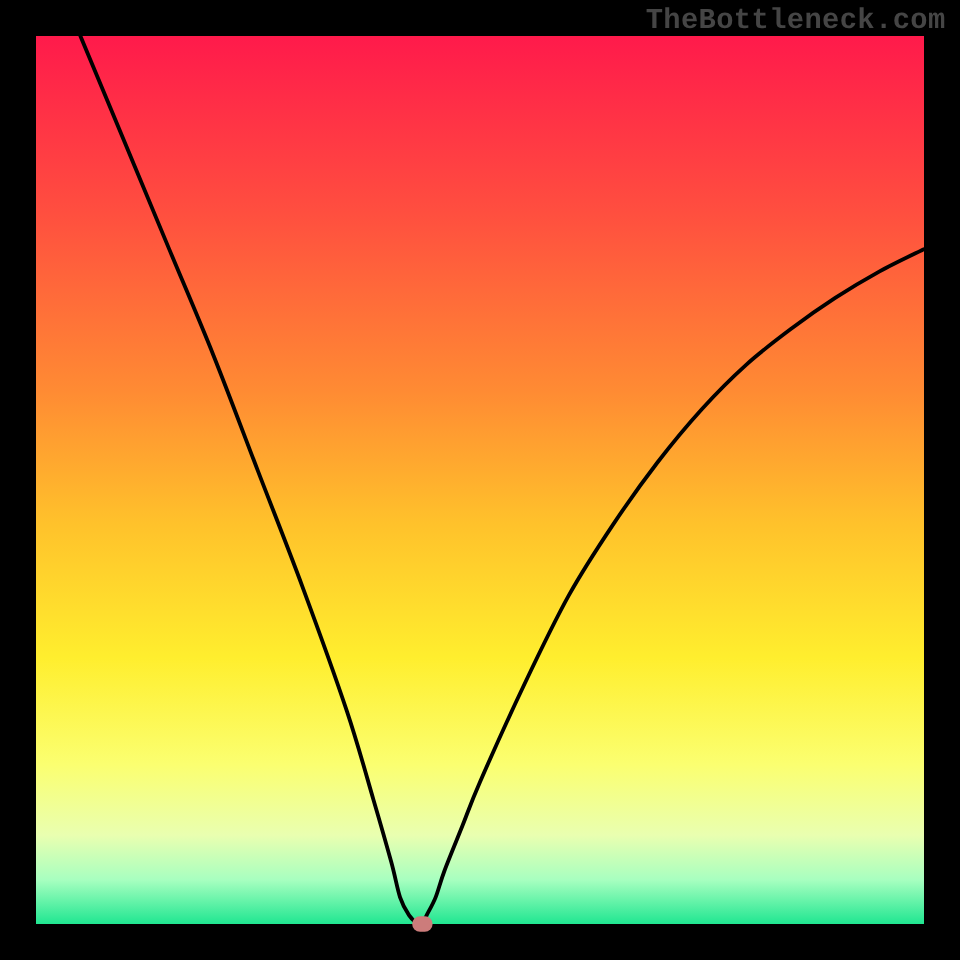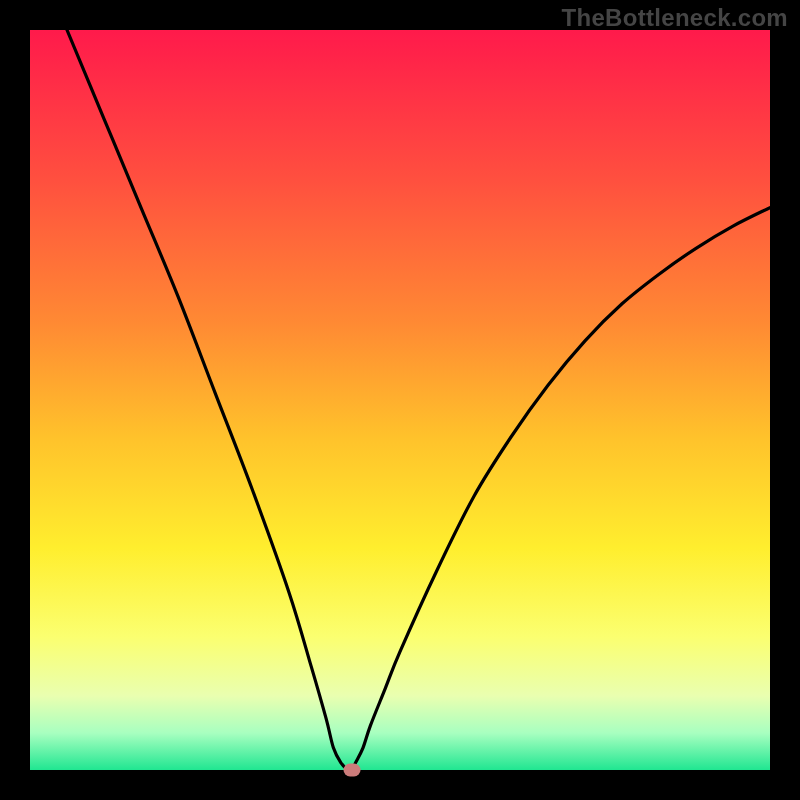--- a/index.html
+++ b/index.html
@@ -9,20 +9,21 @@
     height: 800px;
     overflow: hidden;
     background: #000;
     font-family: Arial, Helvetica, sans-serif;
   }
   .frame {
     position: relative;
     width: 800px;
     height: 700px;
     background: #000;
+    font-family: Liberation Mono, monospace;
   }
   .watermark {
     position: absolute;
     top: 4px;
     right: 12px;
     color: #454545;
     font-size: 24px;
     font-weight: 600;
     letter-spacing: 0.3px;
     z-index: 20;

